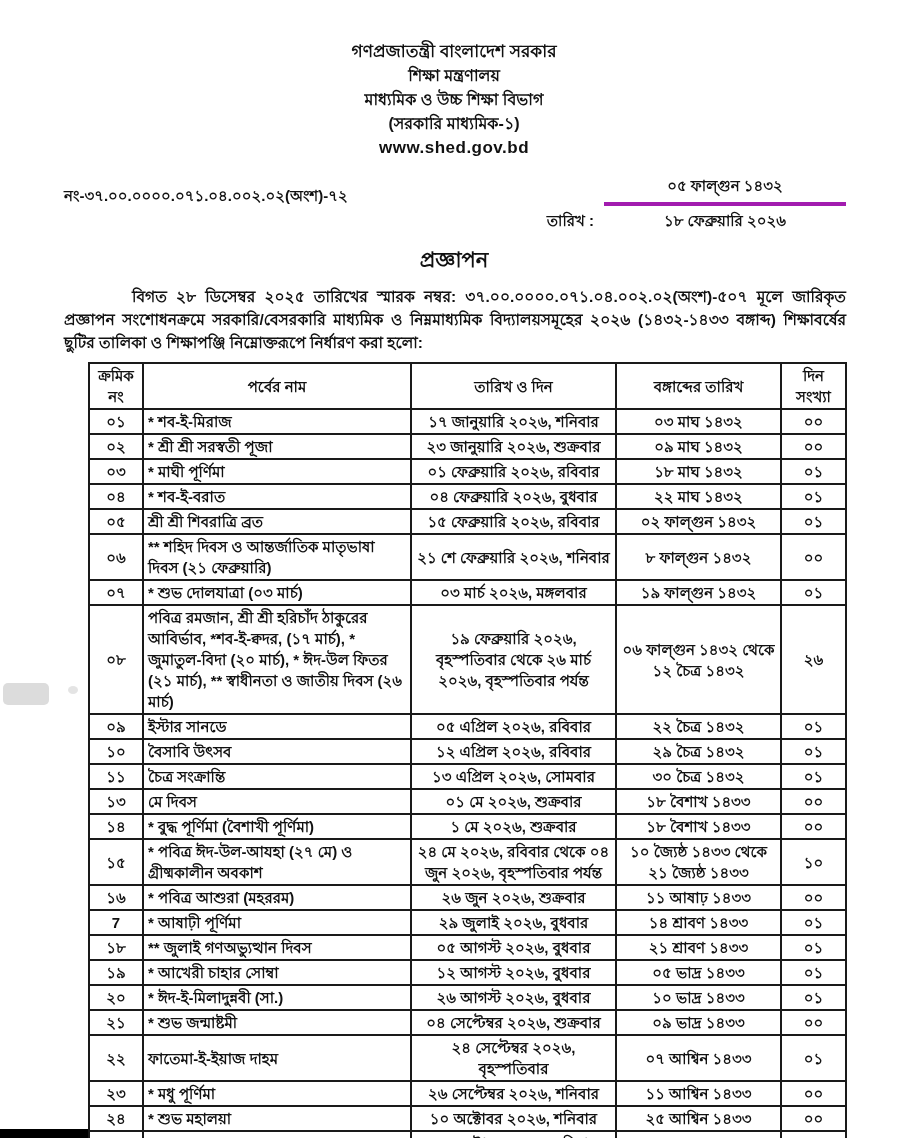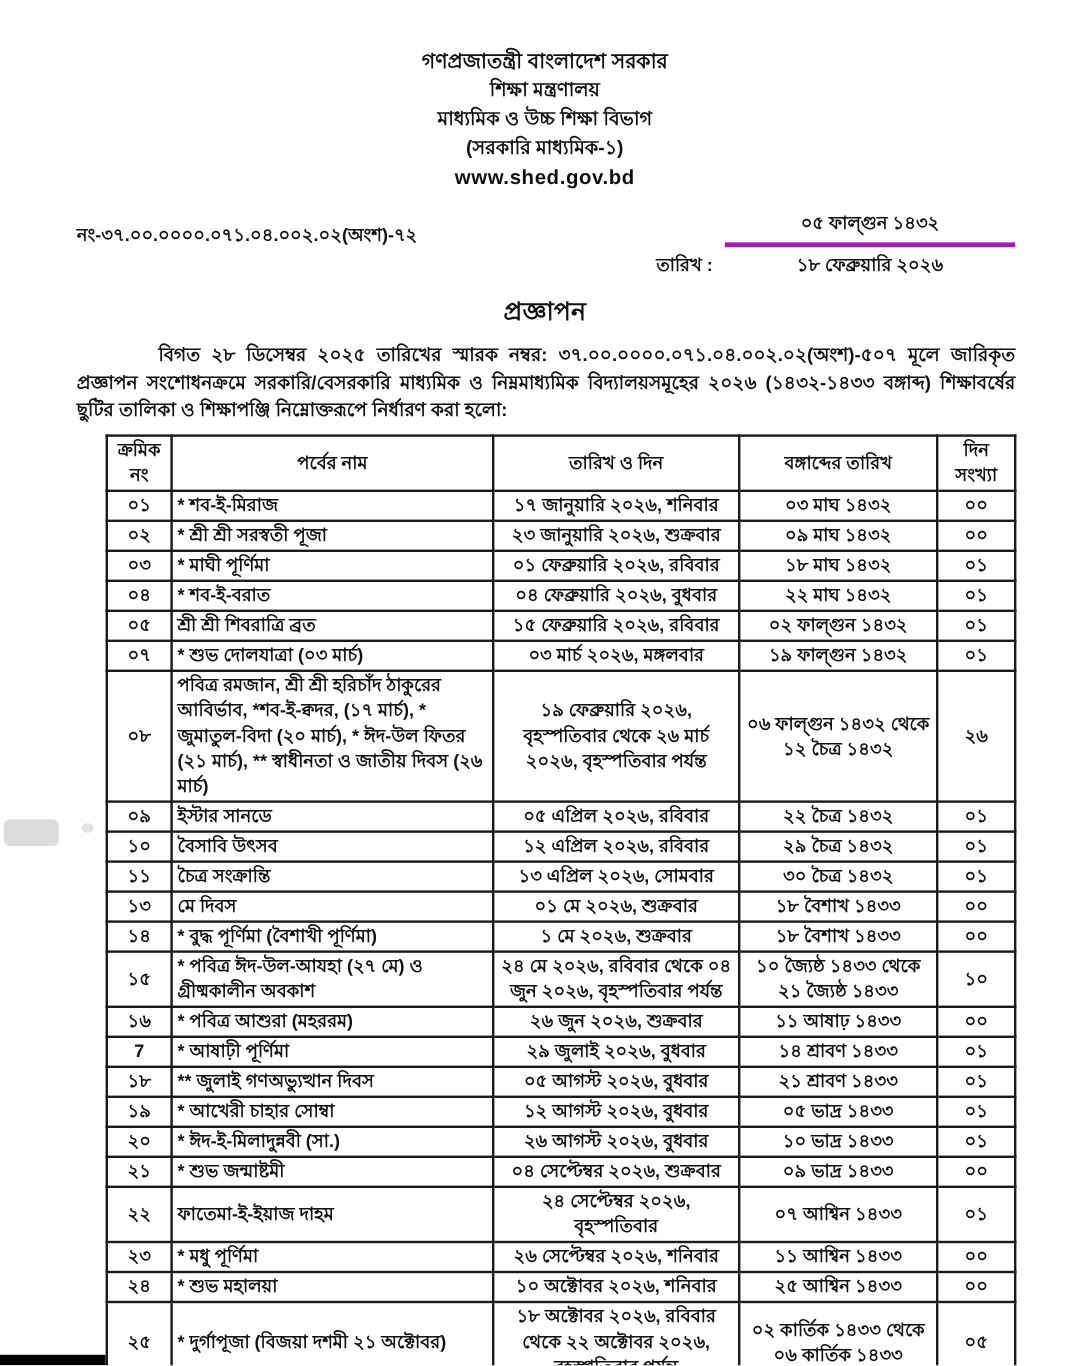--- a/index.html
+++ b/index.html
@@ -142,20 +142,27 @@
           <td class="c-days">০১</td>
         </tr>
         <tr>
           <td class="c-sl">০৫</td>
           <td class="c-name">শ্রী শ্রী শিবরাত্রি ব্রত</td>
           <td class="c-date">১৫ ফেব্রুয়ারি ২০২৬, রবিবার</td>
           <td class="c-bn_date">০২ ফাল্গুন ১৪৩২</td>
           <td class="c-days">০১</td>
         </tr>
         <tr>
+          <td class="c-sl">০৬</td>
+          <td class="c-name">** শহিদ দিবস ও আন্তর্জাতিক মাতৃভাষা দিবস (২১ ফেব্রুয়ারি)</td>
+          <td class="c-date">২১ শে ফেব্রুয়ারি ২০২৬, শনিবার</td>
+          <td class="c-bn_date">৮ ফাল্গুন ১৪৩২</td>
+          <td class="c-days">০০</td>
+        </tr>
+        <tr>
           <td class="c-sl">০৭</td>
           <td class="c-name">* শুভ দোলযাত্রা (০৩ মার্চ)</td>
           <td class="c-date">০৩ মার্চ ২০২৬, মঙ্গলবার</td>
           <td class="c-bn_date">১৯ ফাল্গুন ১৪৩২</td>
           <td class="c-days">০১</td>
         </tr>
         <tr>
           <td class="c-sl">০৮</td>
           <td class="c-name">পবিত্র রমজান, শ্রী শ্রী হরিচাঁদ ঠাকুরের আবির্ভাব, *শব-ই-ক্বদর, (১৭ মার্চ), * জুমাতুল-বিদা (২০ মার্চ), * ঈদ-উল ফিতর (২১ মার্চ), ** স্বাধীনতা ও জাতীয় দিবস (২৬ মার্চ)</td>
           <td class="c-date">১৯ ফেব্রুয়ারি ২০২৬, বৃহস্পতিবার থেকে ২৬ মার্চ ২০২৬, বৃহস্পতিবার পর্যন্ত</td>

